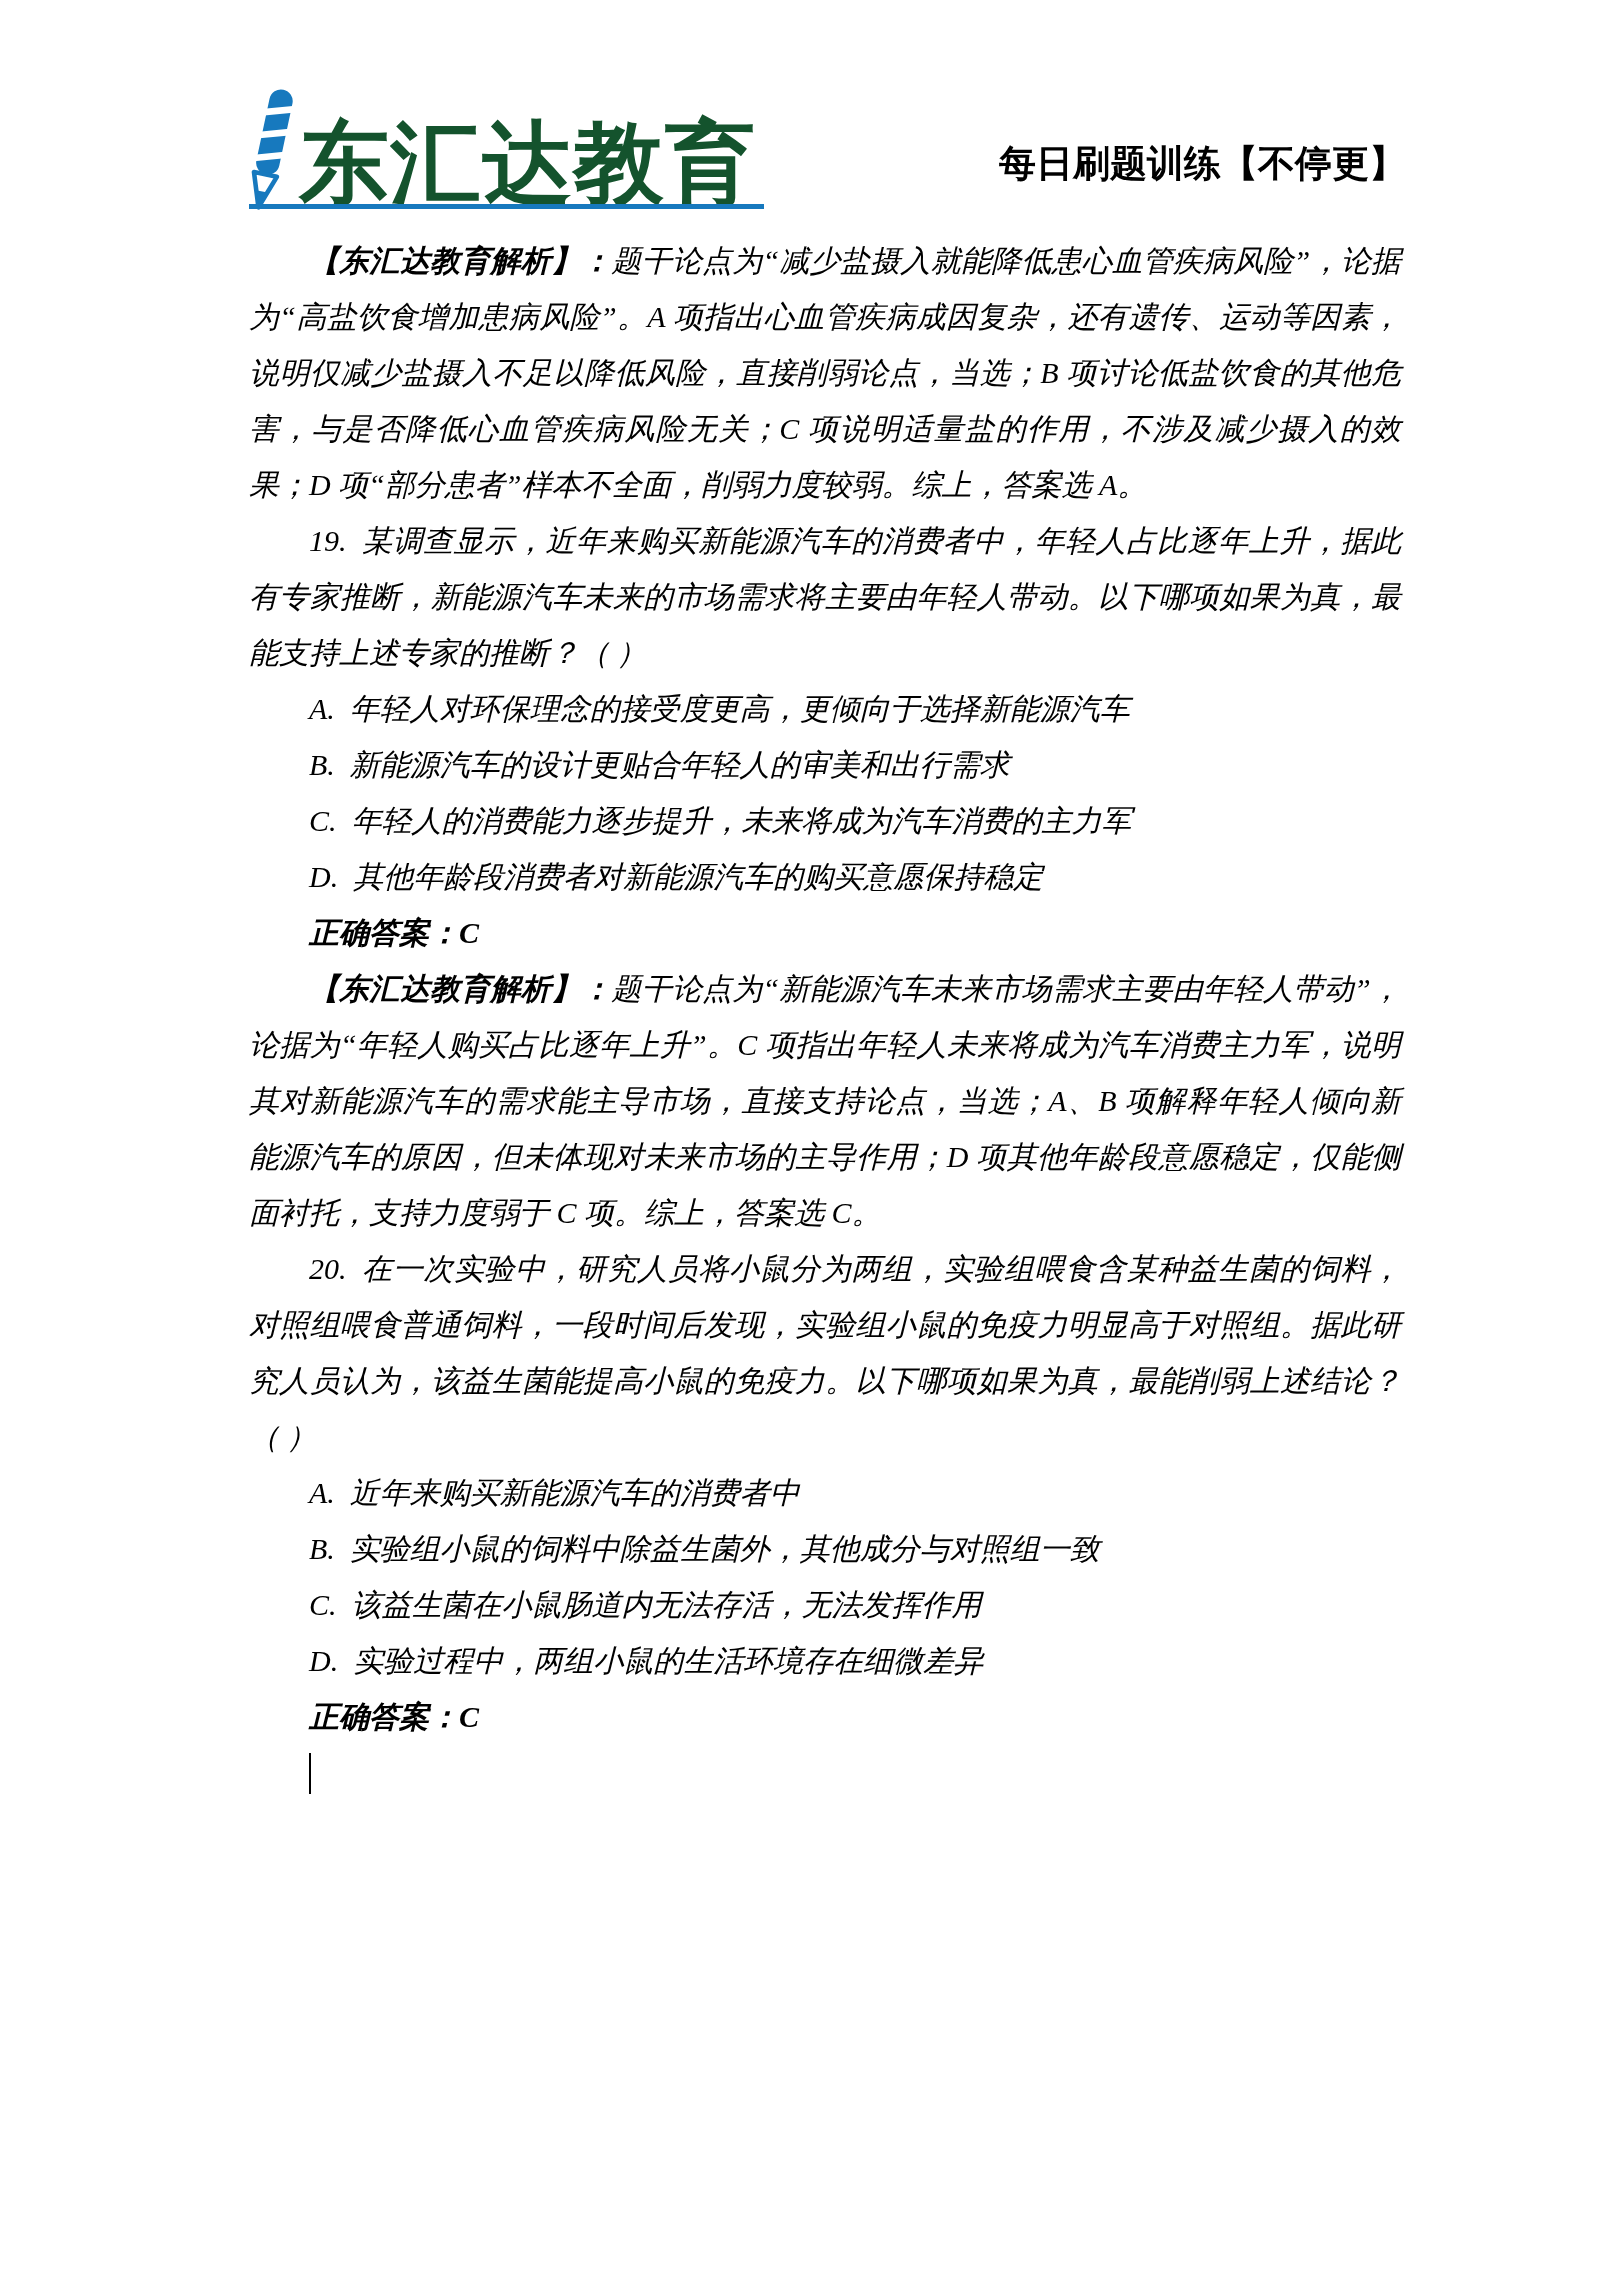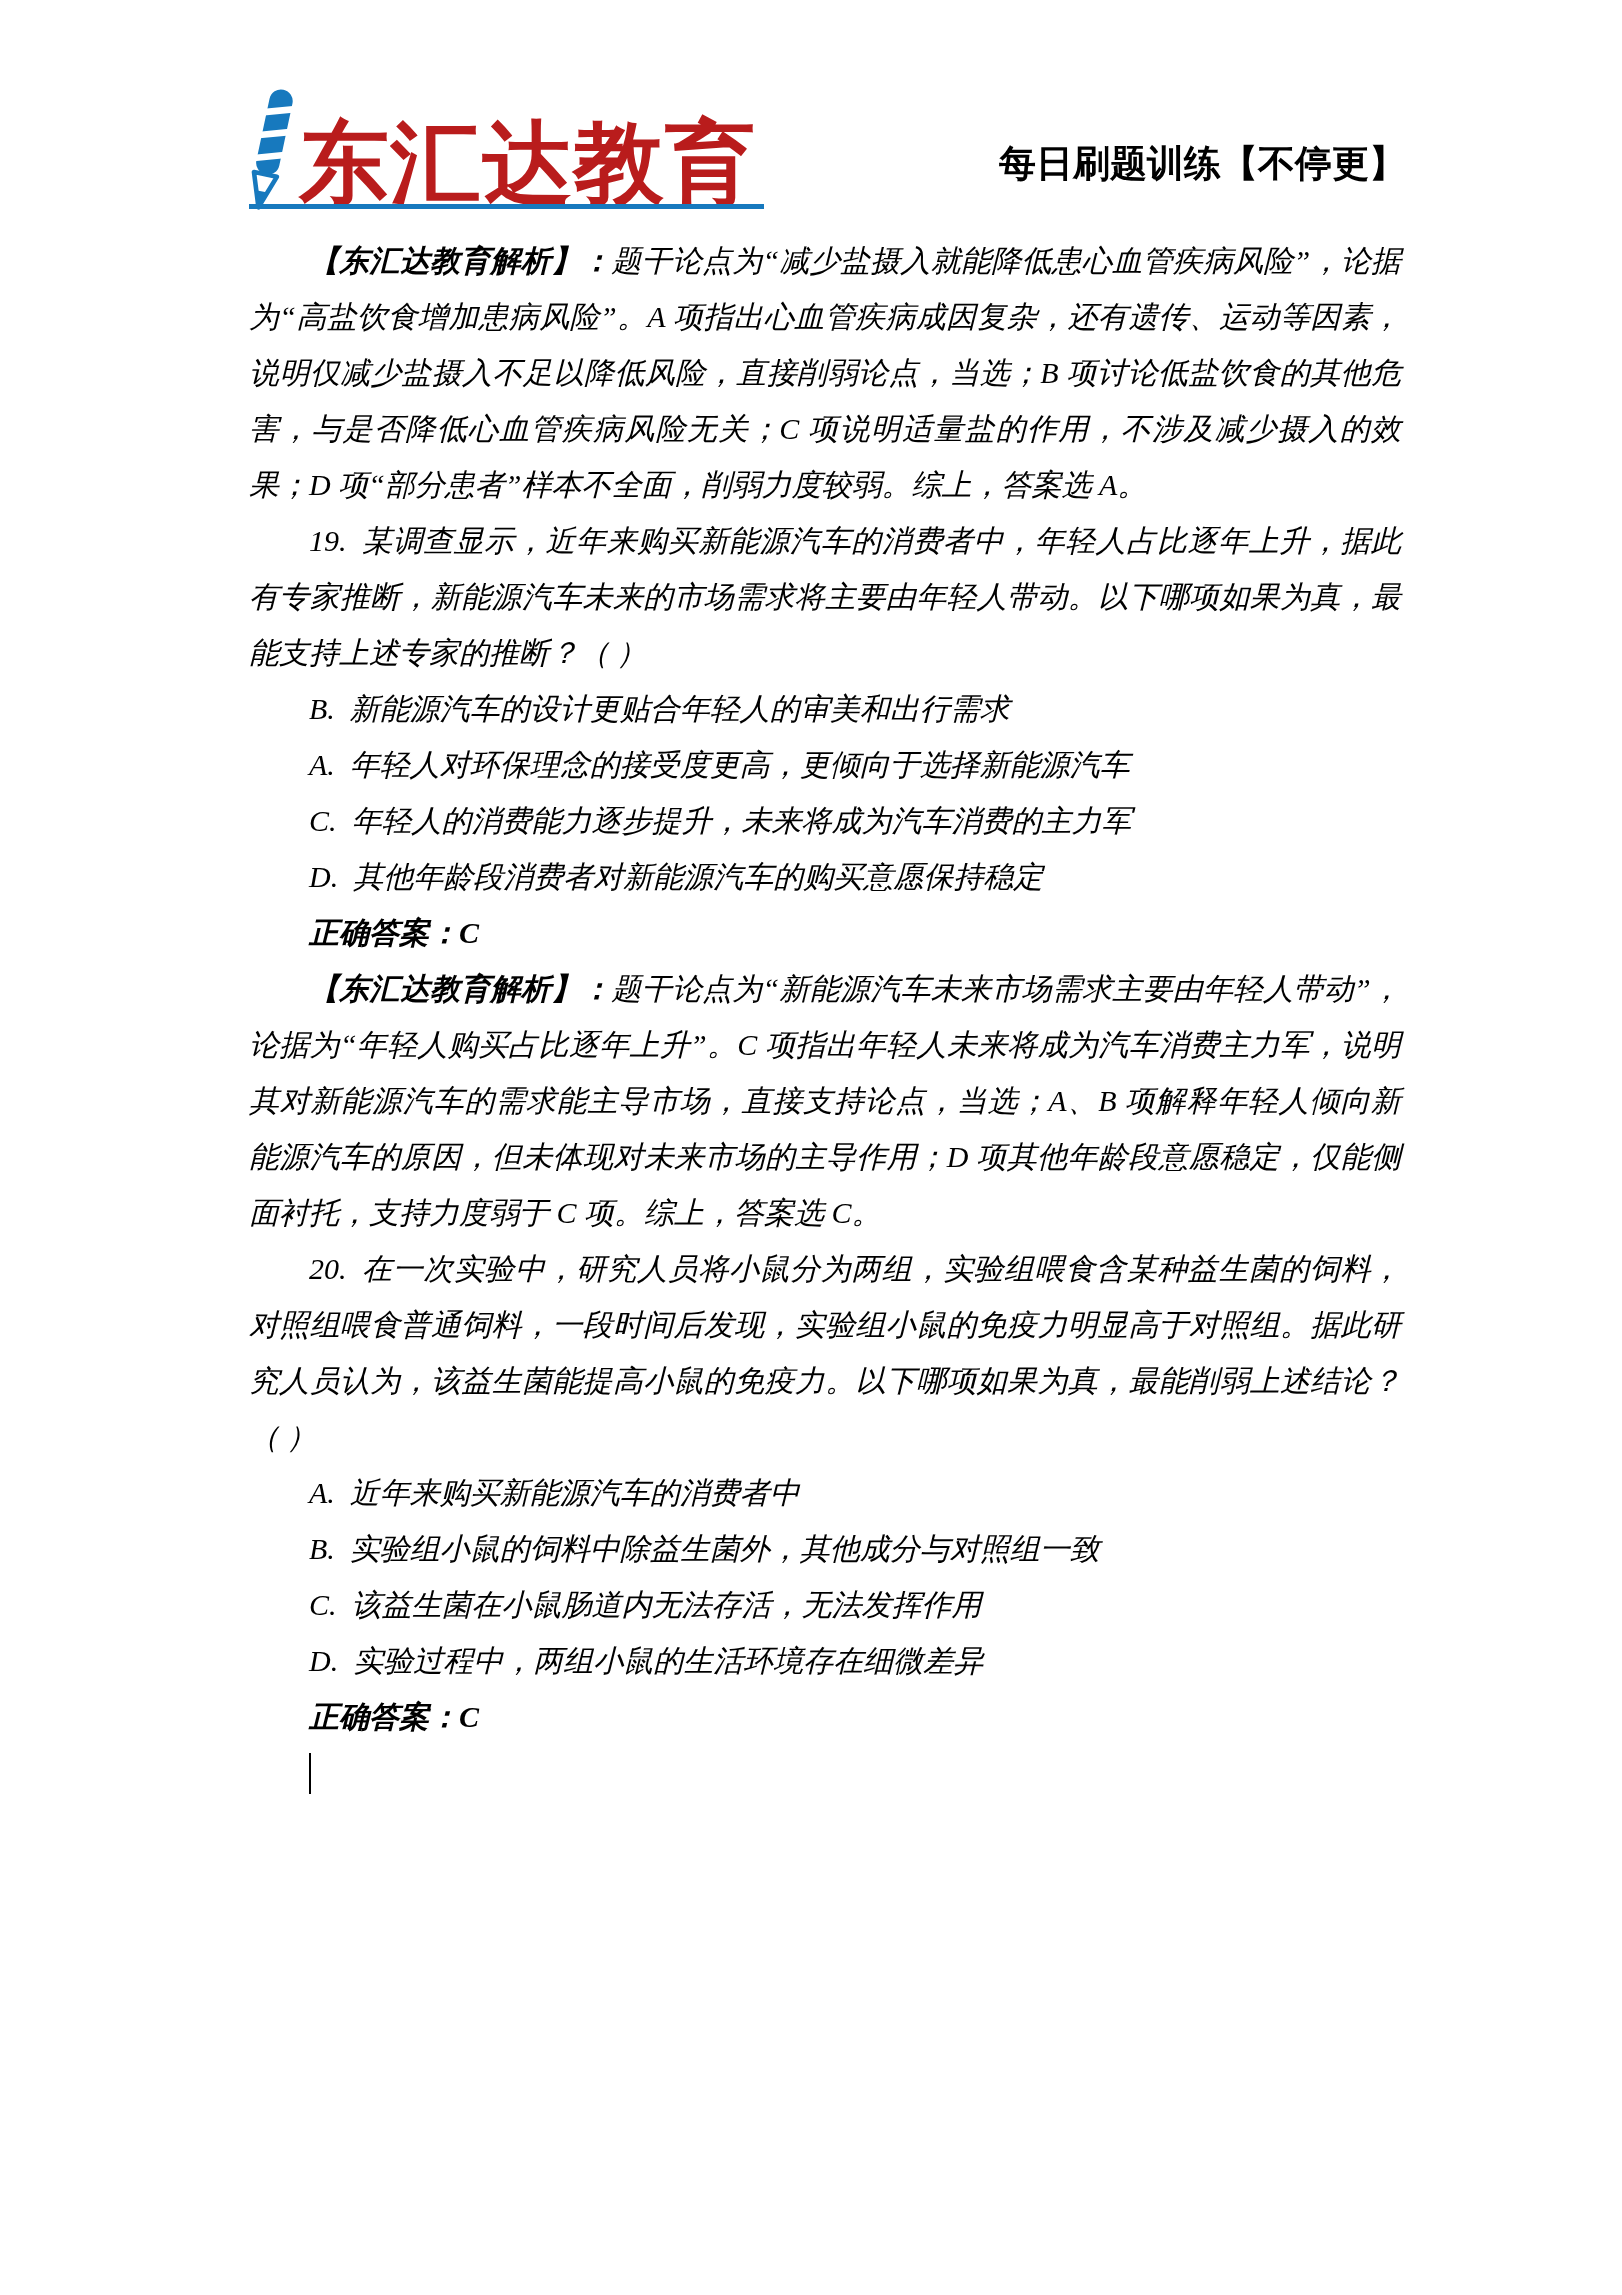--- a/index.html
+++ b/index.html
@@ -8,21 +8,21 @@
     font-family:"Liberation Serif", serif;color:#000;
   }
   .page{position:absolute;inset:0;background:#ffffff;overflow:hidden;}
 
   
   .logo{position:absolute;left:244px;top:86px;width:522px;height:127px;}
   .pen-svg{position:absolute;left:-1px;top:1px;}
   .logo-text{
     position:absolute;left:55px;top:32px;
     font-family:"Liberation Sans", sans-serif;font-weight:900;
-    font-size:90px;line-height:1;letter-spacing:1.5px;color:#b91c1c;
+    font-size:90px;line-height:1;letter-spacing:1.5px;color:#14532d;
     white-space:nowrap;
   }
   .logo-underline{position:absolute;left:5.1px;top:118px;width:515px;height:4.6px;background:#1779BE;}
   .doc-title{
     position:absolute;top:142px;right:217px;
     font-size:37px;font-weight:700;line-height:1.2;white-space:nowrap;
     font-family:"Liberation Serif", serif;
   }
 
   
@@ -56,22 +56,22 @@
     <div class="logo-underline"></div>
   </div>
 
   <div class="doc-title">每日刷题训练【不停更】</div>
 
   <main class="content">
 
     <p class="para"><span class="b">【东汇达教育解析】：</span><span>题干论点为“减少盐摄入就能降低患心血管疾病风险”，论据为“高盐饮食增加患病风险”。A 项指出心血管疾病成因复杂，还有遗传、运动等因素，说明仅减少盐摄入不足以降低风险，直接削弱论点，当选；B 项讨论低盐饮食的其他危害，与是否降低心血管疾病风险无关；C 项说明适量盐的作用，不涉及减少摄入的效果；D 项“部分患者”样本不全面，削弱力度较弱。综上，答案选 A。</span></p>
 
     <p class="para">19. 某调查显示，近年来购买新能源汽车的消费者中，年轻人占比逐年上升，据此有专家推断，新能源汽车未来的市场需求将主要由年轻人带动。以下哪项如果为真，最能支持上述专家的推断？（ ）</p>
+    <p class="para">A. 年轻人对环保理念的接受度更高，更倾向于选择新能源汽车</p>
     <p class="para">B. 新能源汽车的设计更贴合年轻人的审美和出行需求</p>
-    <p class="para">A. 年轻人对环保理念的接受度更高，更倾向于选择新能源汽车</p>
     <p class="para">C. 年轻人的消费能力逐步提升，未来将成为汽车消费的主力军</p>
     <p class="para">D. 其他年龄段消费者对新能源汽车的购买意愿保持稳定</p>
     <p class="para ans">正确答案：C</p>
 
     <p class="para"><span class="b">【东汇达教育解析】：</span><span>题干论点为“新能源汽车未来市场需求主要由年轻人带动”，论据为“年轻人购买占比逐年上升”。C 项指出年轻人未来将成为汽车消费主力军，说明其对新能源汽车的需求能主导市场，直接支持论点，当选；A、B 项解释年轻人倾向新能源汽车的原因，但未体现对未来市场的主导作用；D 项其他年龄段意愿稳定，仅能侧面衬托，支持力度弱于 C 项。综上，答案选 C。</span></p>
 
     <p class="para">20. 在一次实验中，研究人员将小鼠分为两组，实验组喂食含某种益生菌的饲料，对照组喂食普通饲料，一段时间后发现，实验组小鼠的免疫力明显高于对照组。据此研究人员认为，该益生菌能提高小鼠的免疫力。以下哪项如果为真，最能削弱上述结论？（ ）</p>
     <p class="para">A. 近年来购买新能源汽车的消费者中</p>
     <p class="para">B. 实验组小鼠的饲料中除益生菌外，其他成分与对照组一致</p>
     <p class="para">C. 该益生菌在小鼠肠道内无法存活，无法发挥作用</p>

